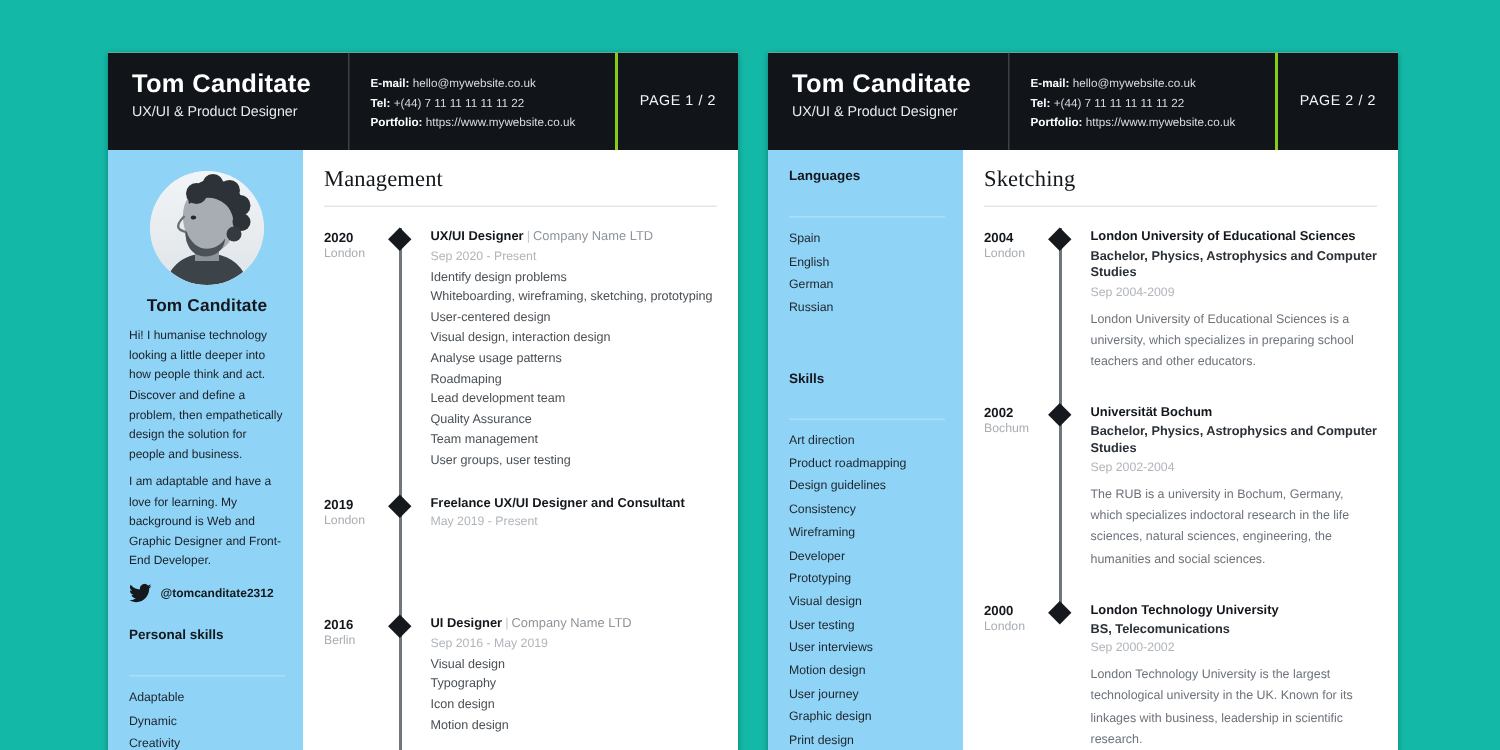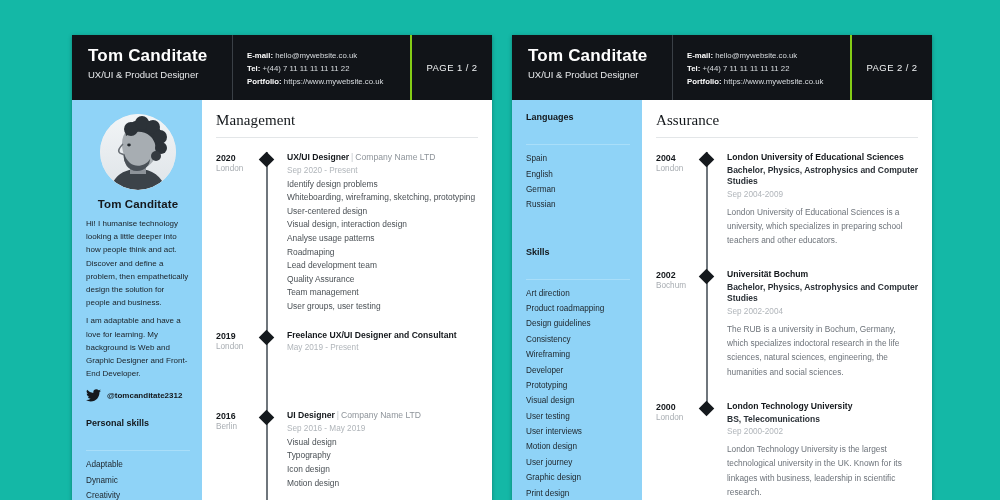--- a/index.html
+++ b/index.html
@@ -473,21 +473,21 @@
           <div class="side-item">Motion design</div>
           <div class="side-item">User journey</div>
           <div class="side-item">Graphic design</div>
           <div class="side-item">Print design</div>
           <div class="side-item">Management</div>
           <div class="side-item">HTML5</div>
         </div>
       </div>
 
       <div class="main">
-        <div class="section-title">Assurance</div>
+        <div class="section-title">Sketching</div>
 
         <div class="timeline">
           <div class="tl-rail" style="bottom:86px;"></div>
 
           <div class="entry" style="margin-bottom:22px;">
             <div class="entry-when">
               <div class="when-year">2004</div>
               <div class="when-place">London</div>
             </div>
             <div class="diamond"></div>

